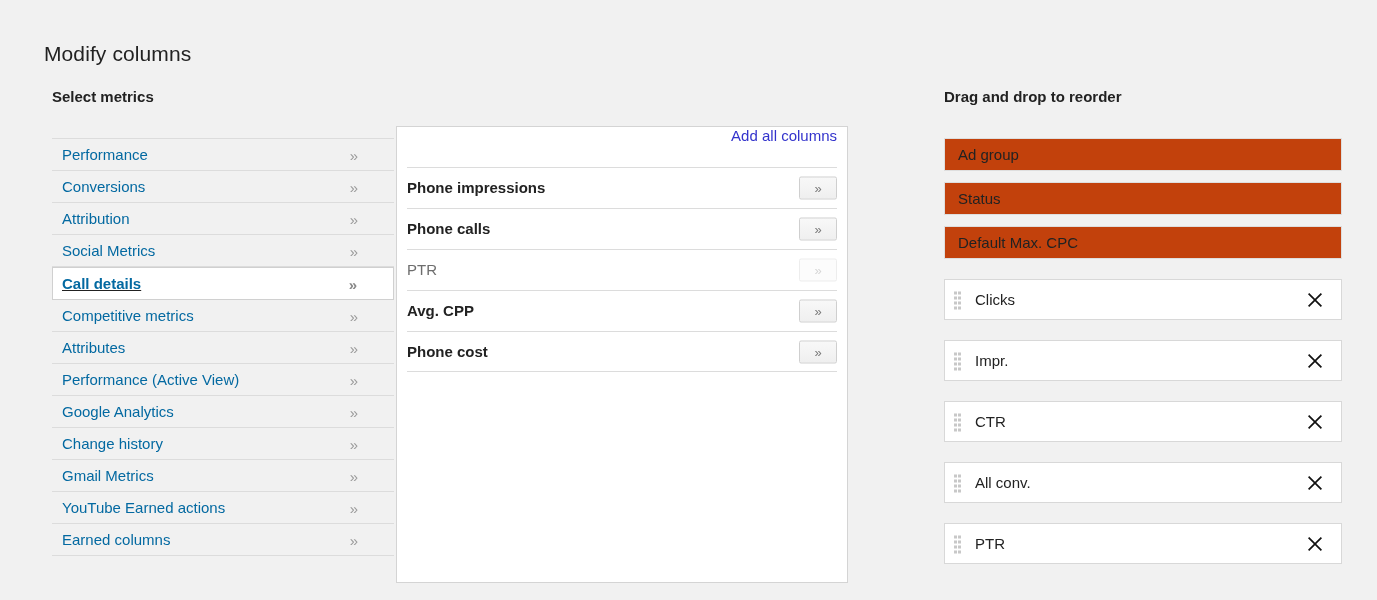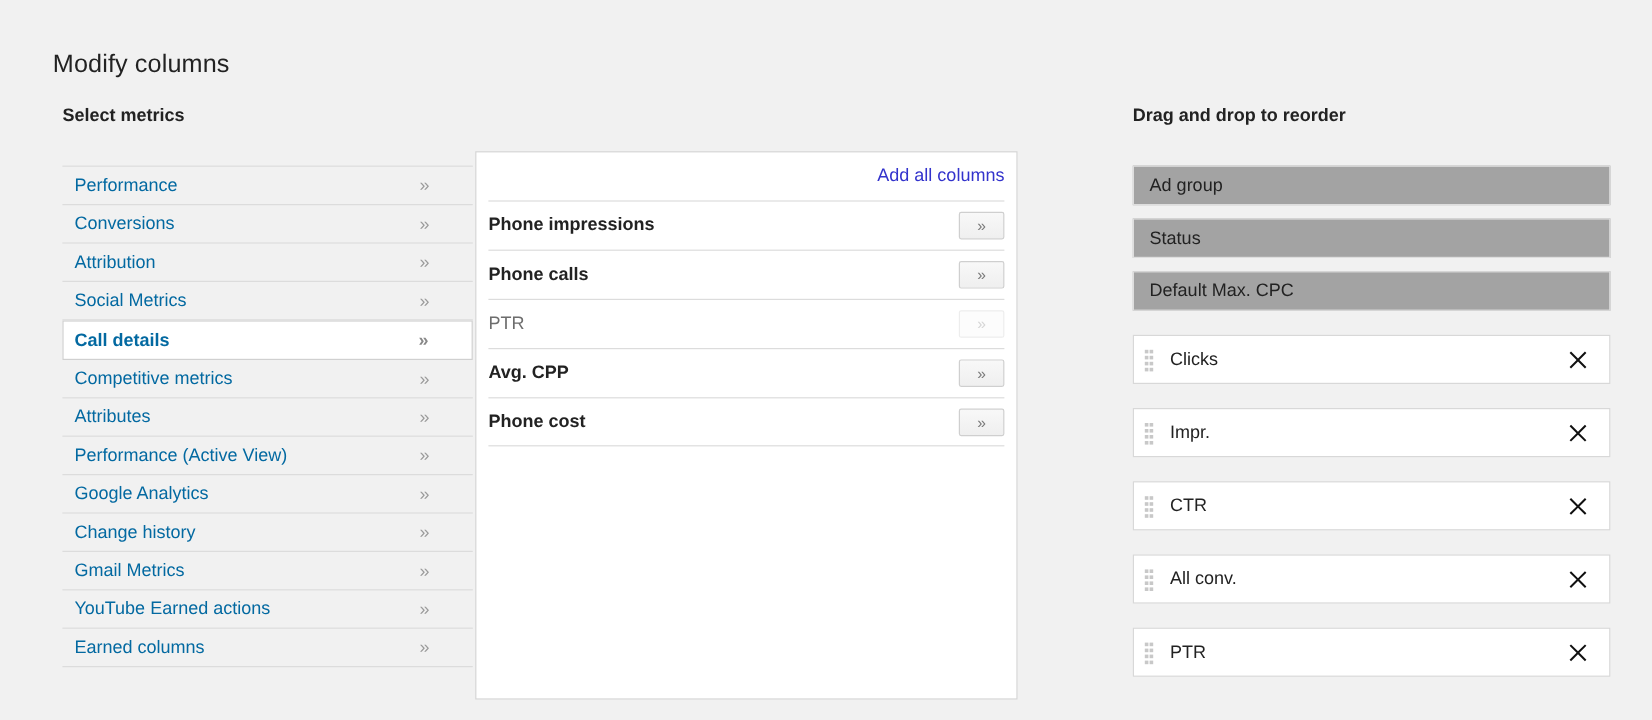--- a/index.html
+++ b/index.html
@@ -71,20 +71,21 @@
     color: #9b9b9b;
     font-size: 15px;
     line-height: 1;
     font-family: "Liberation Sans", sans-serif;
   }
   .metric-item.selected {
     background: #ffffff;
     border: 1px solid #d0d0d0;
     border-bottom: 1px solid #d0d0d0;
     height: 33px;
+    text-decoration: underline;
   }
   .metric-item.selected .m-label {
     font-weight: bold;
     padding-left: 9px;
   }
   .metric-item.selected .m-chevron {
     color: #888;
     font-weight: bold;
   }
 
@@ -95,21 +96,21 @@
     top: 126px;
     width: 452px;
     height: 457px;
     background: #ffffff;
     border: 1px solid #d4d4d4;
     box-sizing: border-box;
   }
   .add-all-row {
     height: 40px;
     display: flex;
-    align-items: center;
+    align-items: flex-start;
     justify-content: flex-end;
     padding-right: 10px;
     box-sizing: border-box;
   }
   .add-all-link {
     font-size: 15px;
     color: #3333cc;
     cursor: pointer;
     line-height: 18px;
   }
@@ -175,21 +176,21 @@
   }
   .reorder-item {
     position: relative;
     box-sizing: border-box;
     width: 398px;
     display: flex;
     align-items: center;
   }
   .reorder-item.fixed {
     height: 33px;
-    background: #a3a3a3;
+    background: #c2410c;
     border: 1px solid #dedede;
     margin-bottom: 11px;
   }
   .reorder-item.fixed .ri-label {
     font-size: 15px;
     color: #222;
     padding-left: 13px;
     line-height: 18px;
   }
   .reorder-item.draggable {

